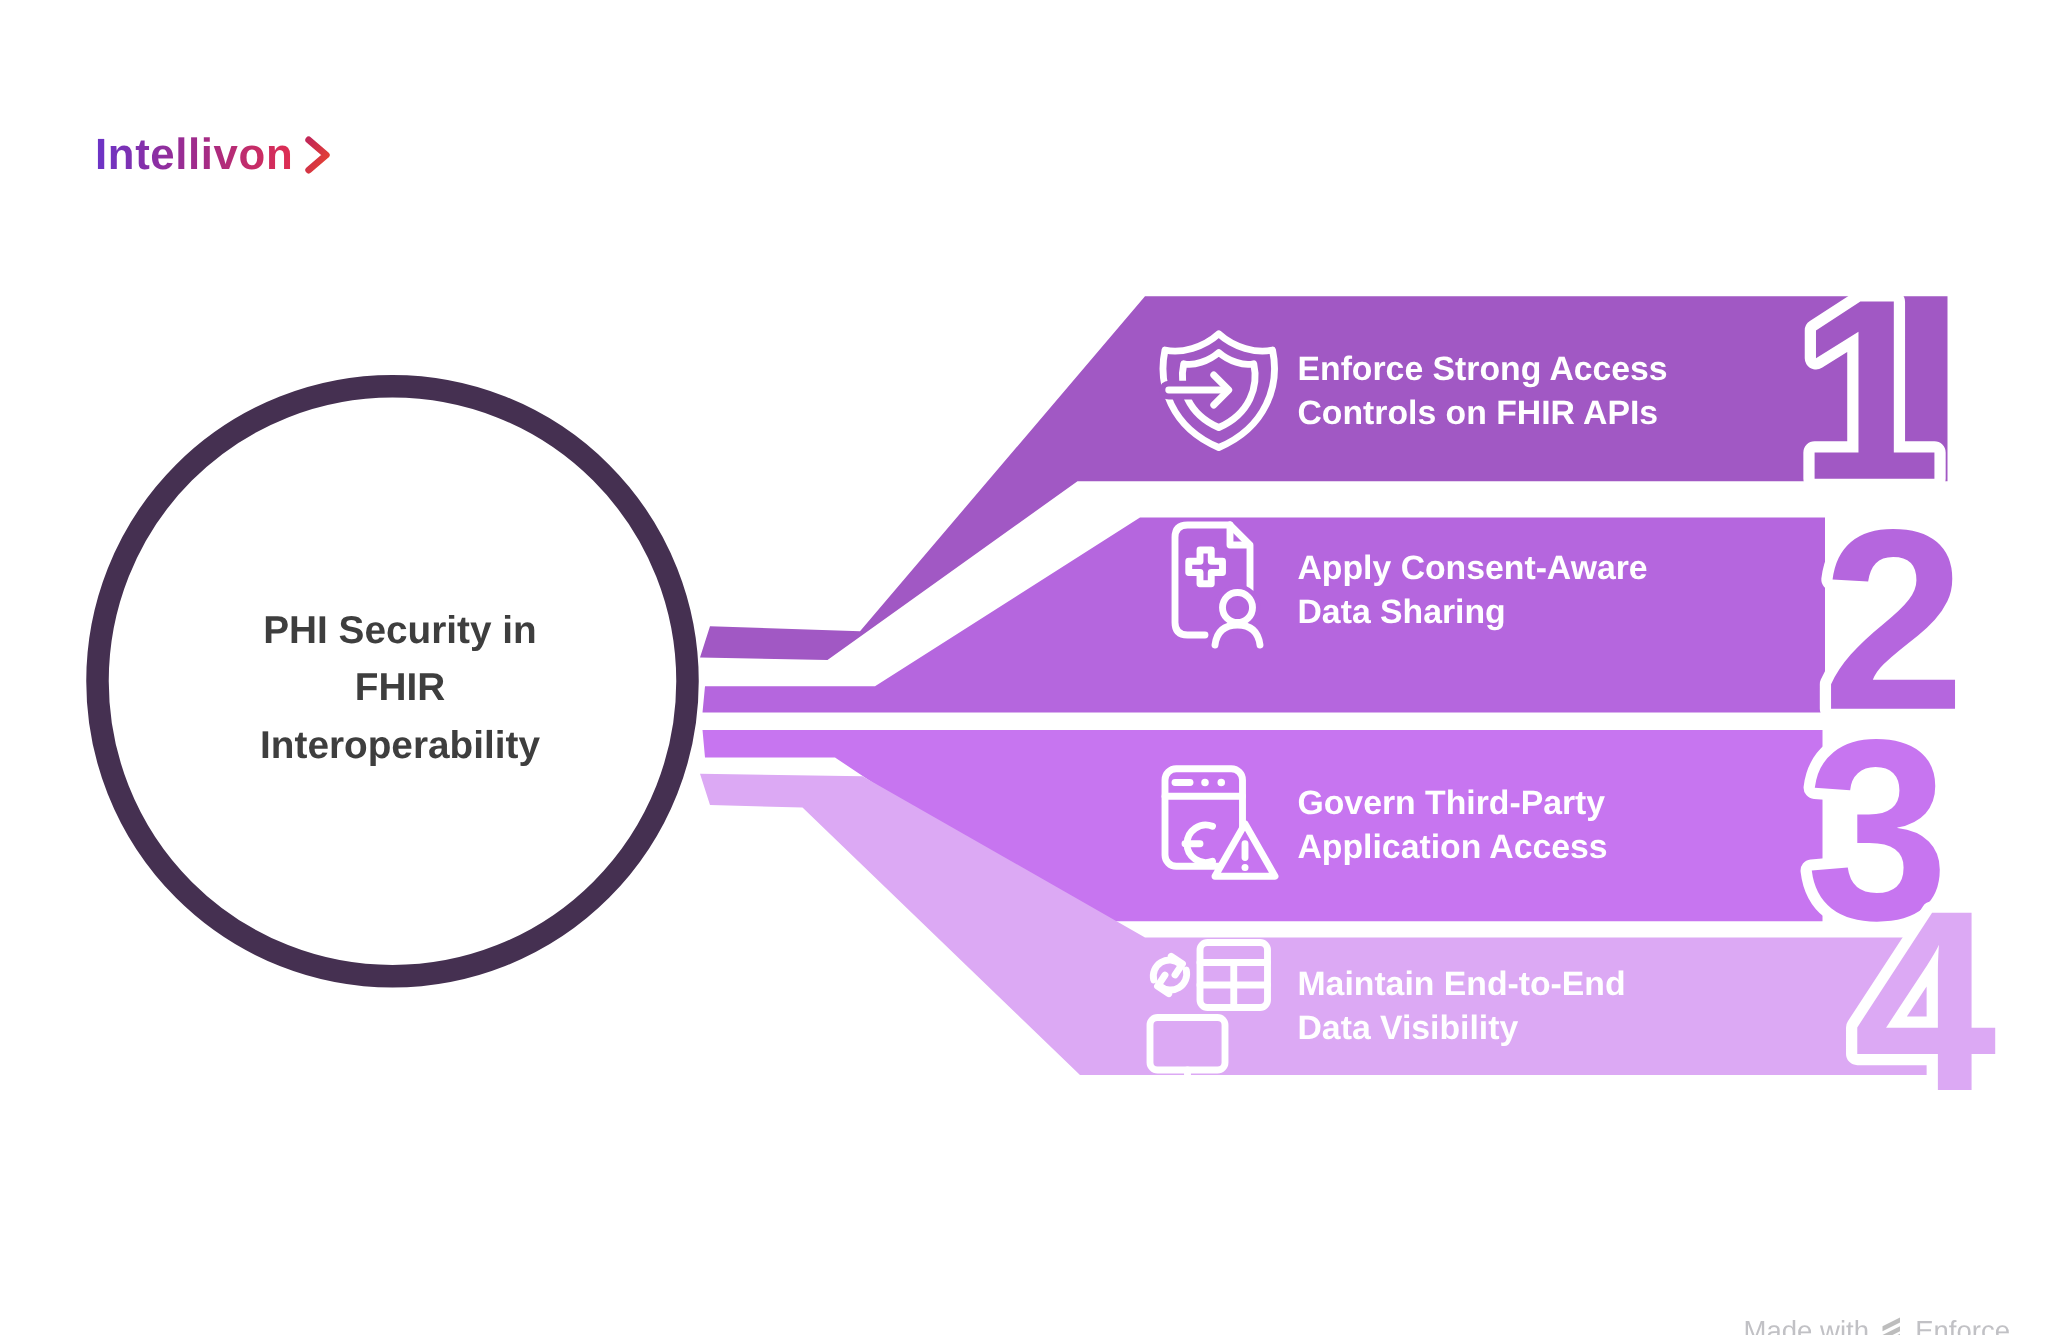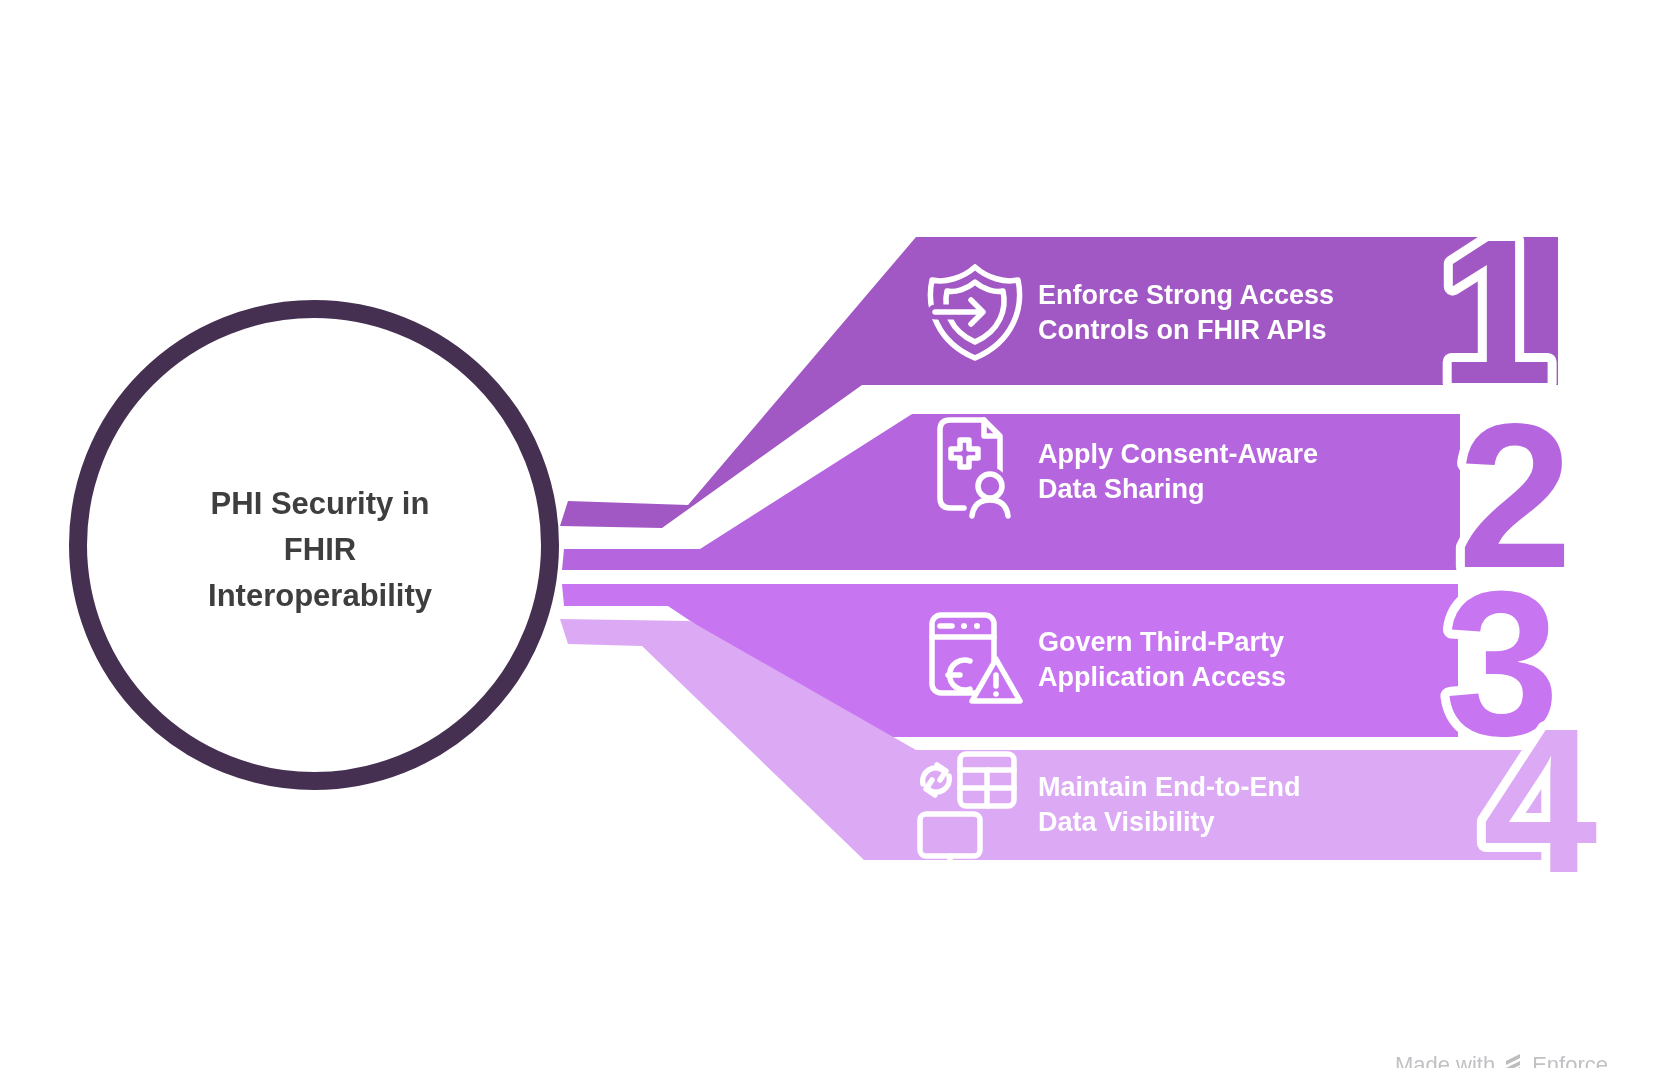--- a/index.html
+++ b/index.html
@@ -17,20 +17,32 @@
   .icon-stroke{stroke:#ffffff;stroke-width:5.5;fill:none;stroke-linecap:round;stroke-linejoin:round;}
   .icon-fill{fill:#ffffff;stroke:none;}
   .footer{position:absolute;right:48px;top:1052px;display:flex;align-items:center;gap:9px;
     color:#C1C1C5;font-size:22px;}
 </style>
 </head>
 <body>
 
 <div class="stage">
 
+  <div class="logo">
+    <span class="logo-text">Intellivon</span>
+    <svg width="27" height="36" viewBox="0 0 27 36">
+      <defs>
+        <linearGradient id="chevGrad" x1="0" y1="0" x2="1" y2="1">
+          <stop offset="0" stop-color="#C22857"></stop>
+            <stop offset="1" stop-color="#E8422F"></stop>
+        </linearGradient>
+      </defs>
+      <polyline points="6,6 20,18 6,30" fill="none" stroke="url(#chevGrad)" stroke-width="5.5" stroke-linecap="round" stroke-linejoin="round"></polyline>
+    </svg>
+  </div>
 
   <svg class="diagram" width="1656" height="1068" viewBox="0 0 1656 1068">
 
     <g>
       <polygon points="568,501 688,505 916,237 1558,237 1558,385 862,385 662,528 560,526" fill="#A158C4"></polygon>
       <text class="step-number" x="1496" y="383" fill="#A158C4">1</text>
       <g transform="translate(975,311)">
         <path class="icon-stroke" d="M0,-44 C12,-33 30,-28 43,-31 C49,-3 38,31 0,47 C-38,31 -49,-3 -43,-31 C-30,-28 -12,-33 0,-44 Z"></path>
         <path class="icon-stroke" d="M0,-29 C8,-22 20,-18 28,-20 C32,-2 25,20 0,31 C-25,20 -32,-2 -28,-20 C-20,-18 -8,-22 0,-29 Z"></path>
         <path d="M-40,1 H10" fill="none" stroke-width="15" stroke-linecap="round" stroke="#A158C4"></path>

